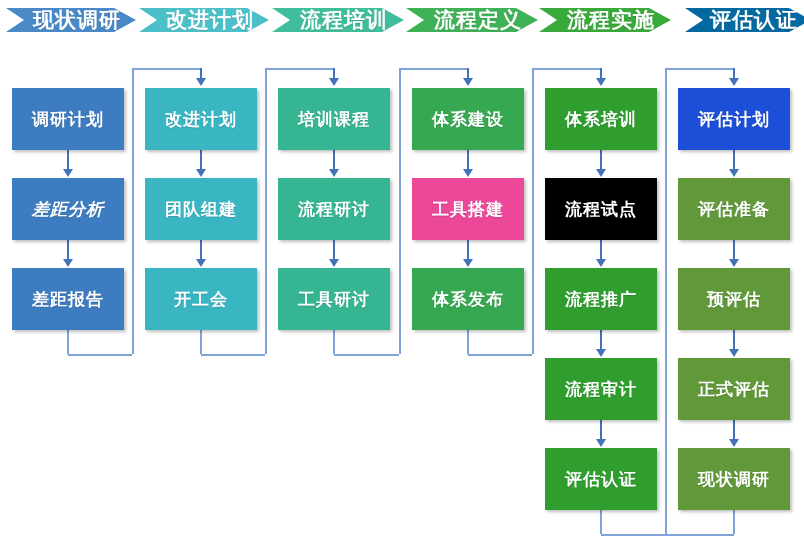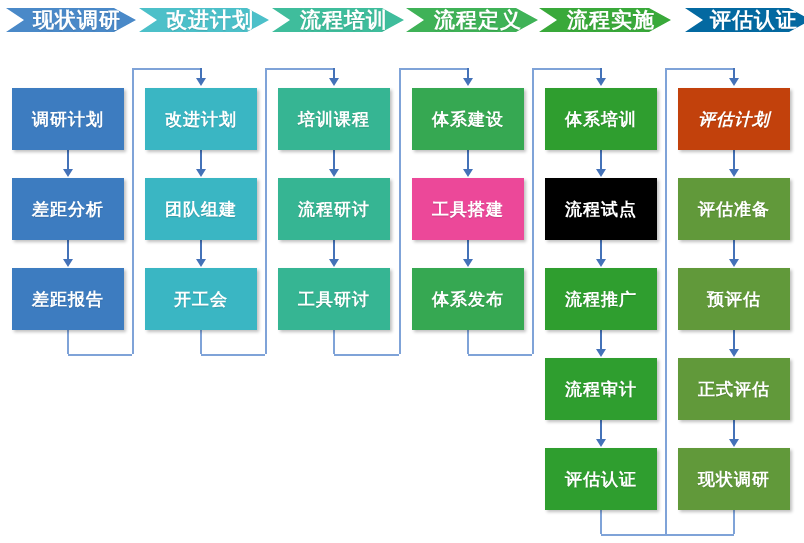--- a/index.html
+++ b/index.html
@@ -166,21 +166,21 @@
       <div class="arrowhead" style="left: 729px; top: 439px;"></div>
       <div class="vline pale" style="left: 733.25px; top: 510px; height: 24px;"></div>
       <div class="hline" style="left: 665px; top: 534px; width: 69px;"></div>
       <div class="vline pale" style="left: 665px; top: 68px; height: 466px;"></div>
     </div>
 
   <div id="boxes">
       <div class="box" style="left: 12px; top: 88px; background: rgb(61, 124, 192);">
         <span>调研计划</span>
       </div>
-      <div class="box" style="left: 12px; top: 178px; background: rgb(61, 124, 192);">
+      <div class="box" style="left: 12px; top: 178px; background: rgb(61, 124, 192); font-style: italic;">
         <span>差距分析</span>
       </div>
       <div class="box" style="left: 12px; top: 268px; background: rgb(61, 124, 192);">
         <span>差距报告</span>
       </div>
       <div class="box" style="left: 145px; top: 88px; background: rgb(58, 182, 195);">
         <span>改进计划</span>
       </div>
       <div class="box" style="left: 145px; top: 178px; background: rgb(58, 182, 195);">
         <span>团队组建</span>
@@ -214,21 +214,21 @@
       </div>
       <div class="box" style="left: 545px; top: 268px; background: rgb(47, 158, 47);">
         <span>流程推广</span>
       </div>
       <div class="box" style="left: 545px; top: 358px; background: rgb(47, 158, 47);">
         <span>流程审计</span>
       </div>
       <div class="box" style="left: 545px; top: 448px; background: rgb(47, 158, 47);">
         <span>评估认证</span>
       </div>
-      <div class="box" style="left: 678px; top: 88px; background: #c2410c; font-style: italic;">
+      <div class="box" style="left: 678px; top: 88px; background: #1d4ed8;">
         <span>评估计划</span>
       </div>
       <div class="box" style="left: 678px; top: 178px; background: rgb(97, 153, 58);">
         <span>评估准备</span>
       </div>
       <div class="box" style="left: 678px; top: 268px; background: rgb(97, 153, 58);">
         <span>预评估</span>
       </div>
       <div class="box" style="left: 678px; top: 358px; background: rgb(97, 153, 58);">
         <span>正式评估</span>

